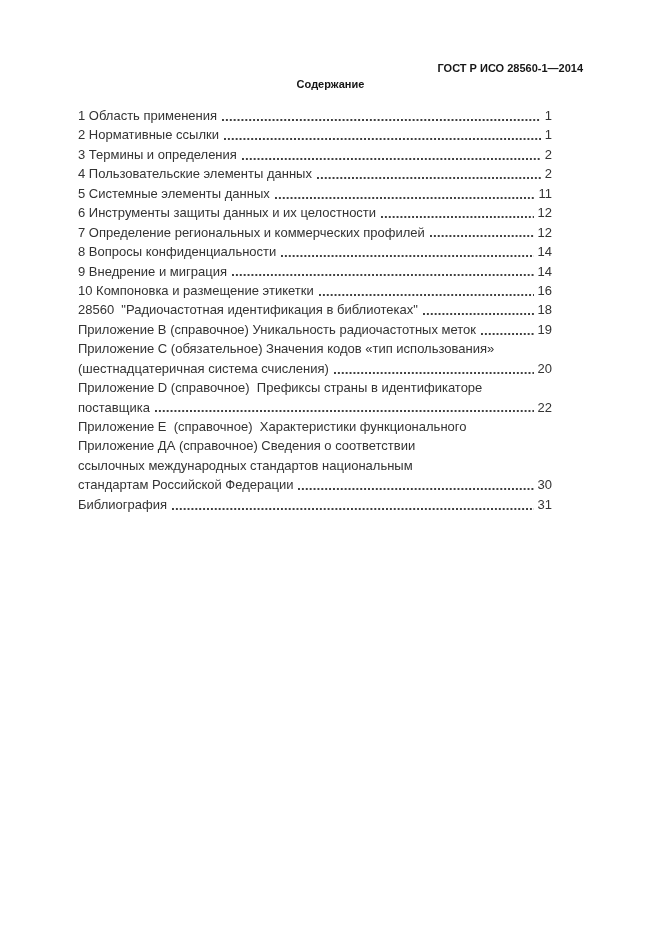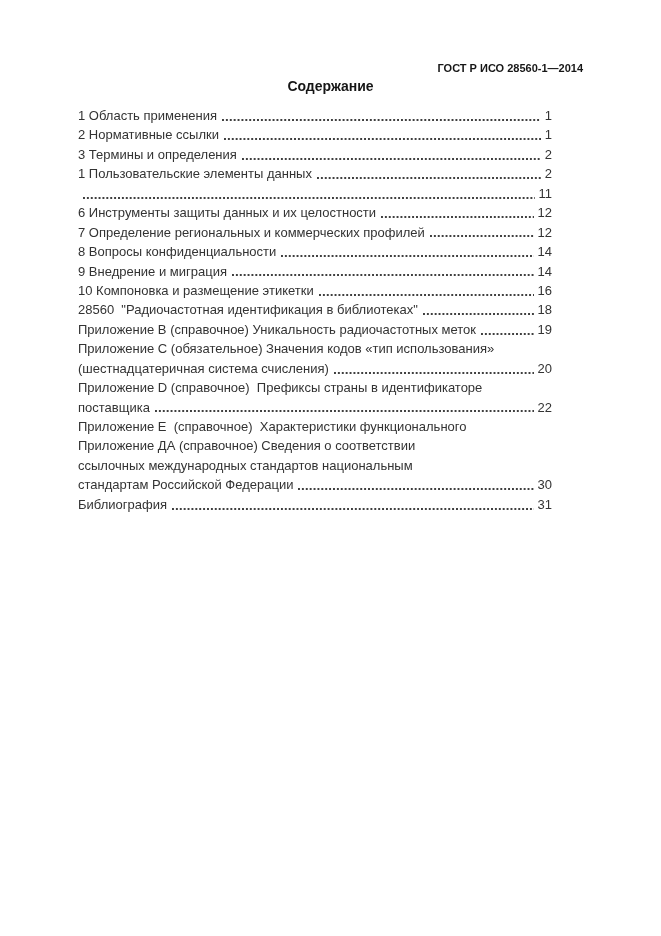--- a/index.html
+++ b/index.html
@@ -24,21 +24,21 @@
     font-weight: bold;
     color: #161616;
     white-space: pre;
   }
   .doc-title {
     position: absolute;
     top: 78px;
     left: 0;
     width: 100%;
     text-align: center;
-    font-size: 14px;
+    font-size: 11px;
     font-weight: bold;
     color: #161616;
     white-space: pre;
   }
   .toc {
     position: absolute;
     top: 106px;
     left: 78px;
     width: 474px;
   }
@@ -99,25 +99,26 @@
     <span class="toc-text">2 Нормативные ссылки</span>
     <span class="toc-leader"></span>
     <span class="toc-page">1</span>
   </div>
       <div class="toc-row">
     <span class="toc-text">3 Термины и определения</span>
     <span class="toc-leader"></span>
     <span class="toc-page">2</span>
   </div>
       <div class="toc-row">
-    <span class="toc-text">1 Пользовательские элементы данных</span>
+    <span class="toc-text">4 Пользовательские элементы данных</span>
     <span class="toc-leader"></span>
     <span class="toc-page">2</span>
   </div>
       <div class="toc-row">
+    <span class="toc-text">5 Системные элементы данных</span>
     <span class="toc-leader"></span>
     <span class="toc-page">11</span>
   </div>
       <div class="toc-row">
     <span class="toc-text">6 Инструменты защиты данных и их целостности</span>
     <span class="toc-leader"></span>
     <span class="toc-page">12</span>
   </div>
       <div class="toc-row">
     <span class="toc-text">7 Определение региональных и коммерческих профилей</span>

